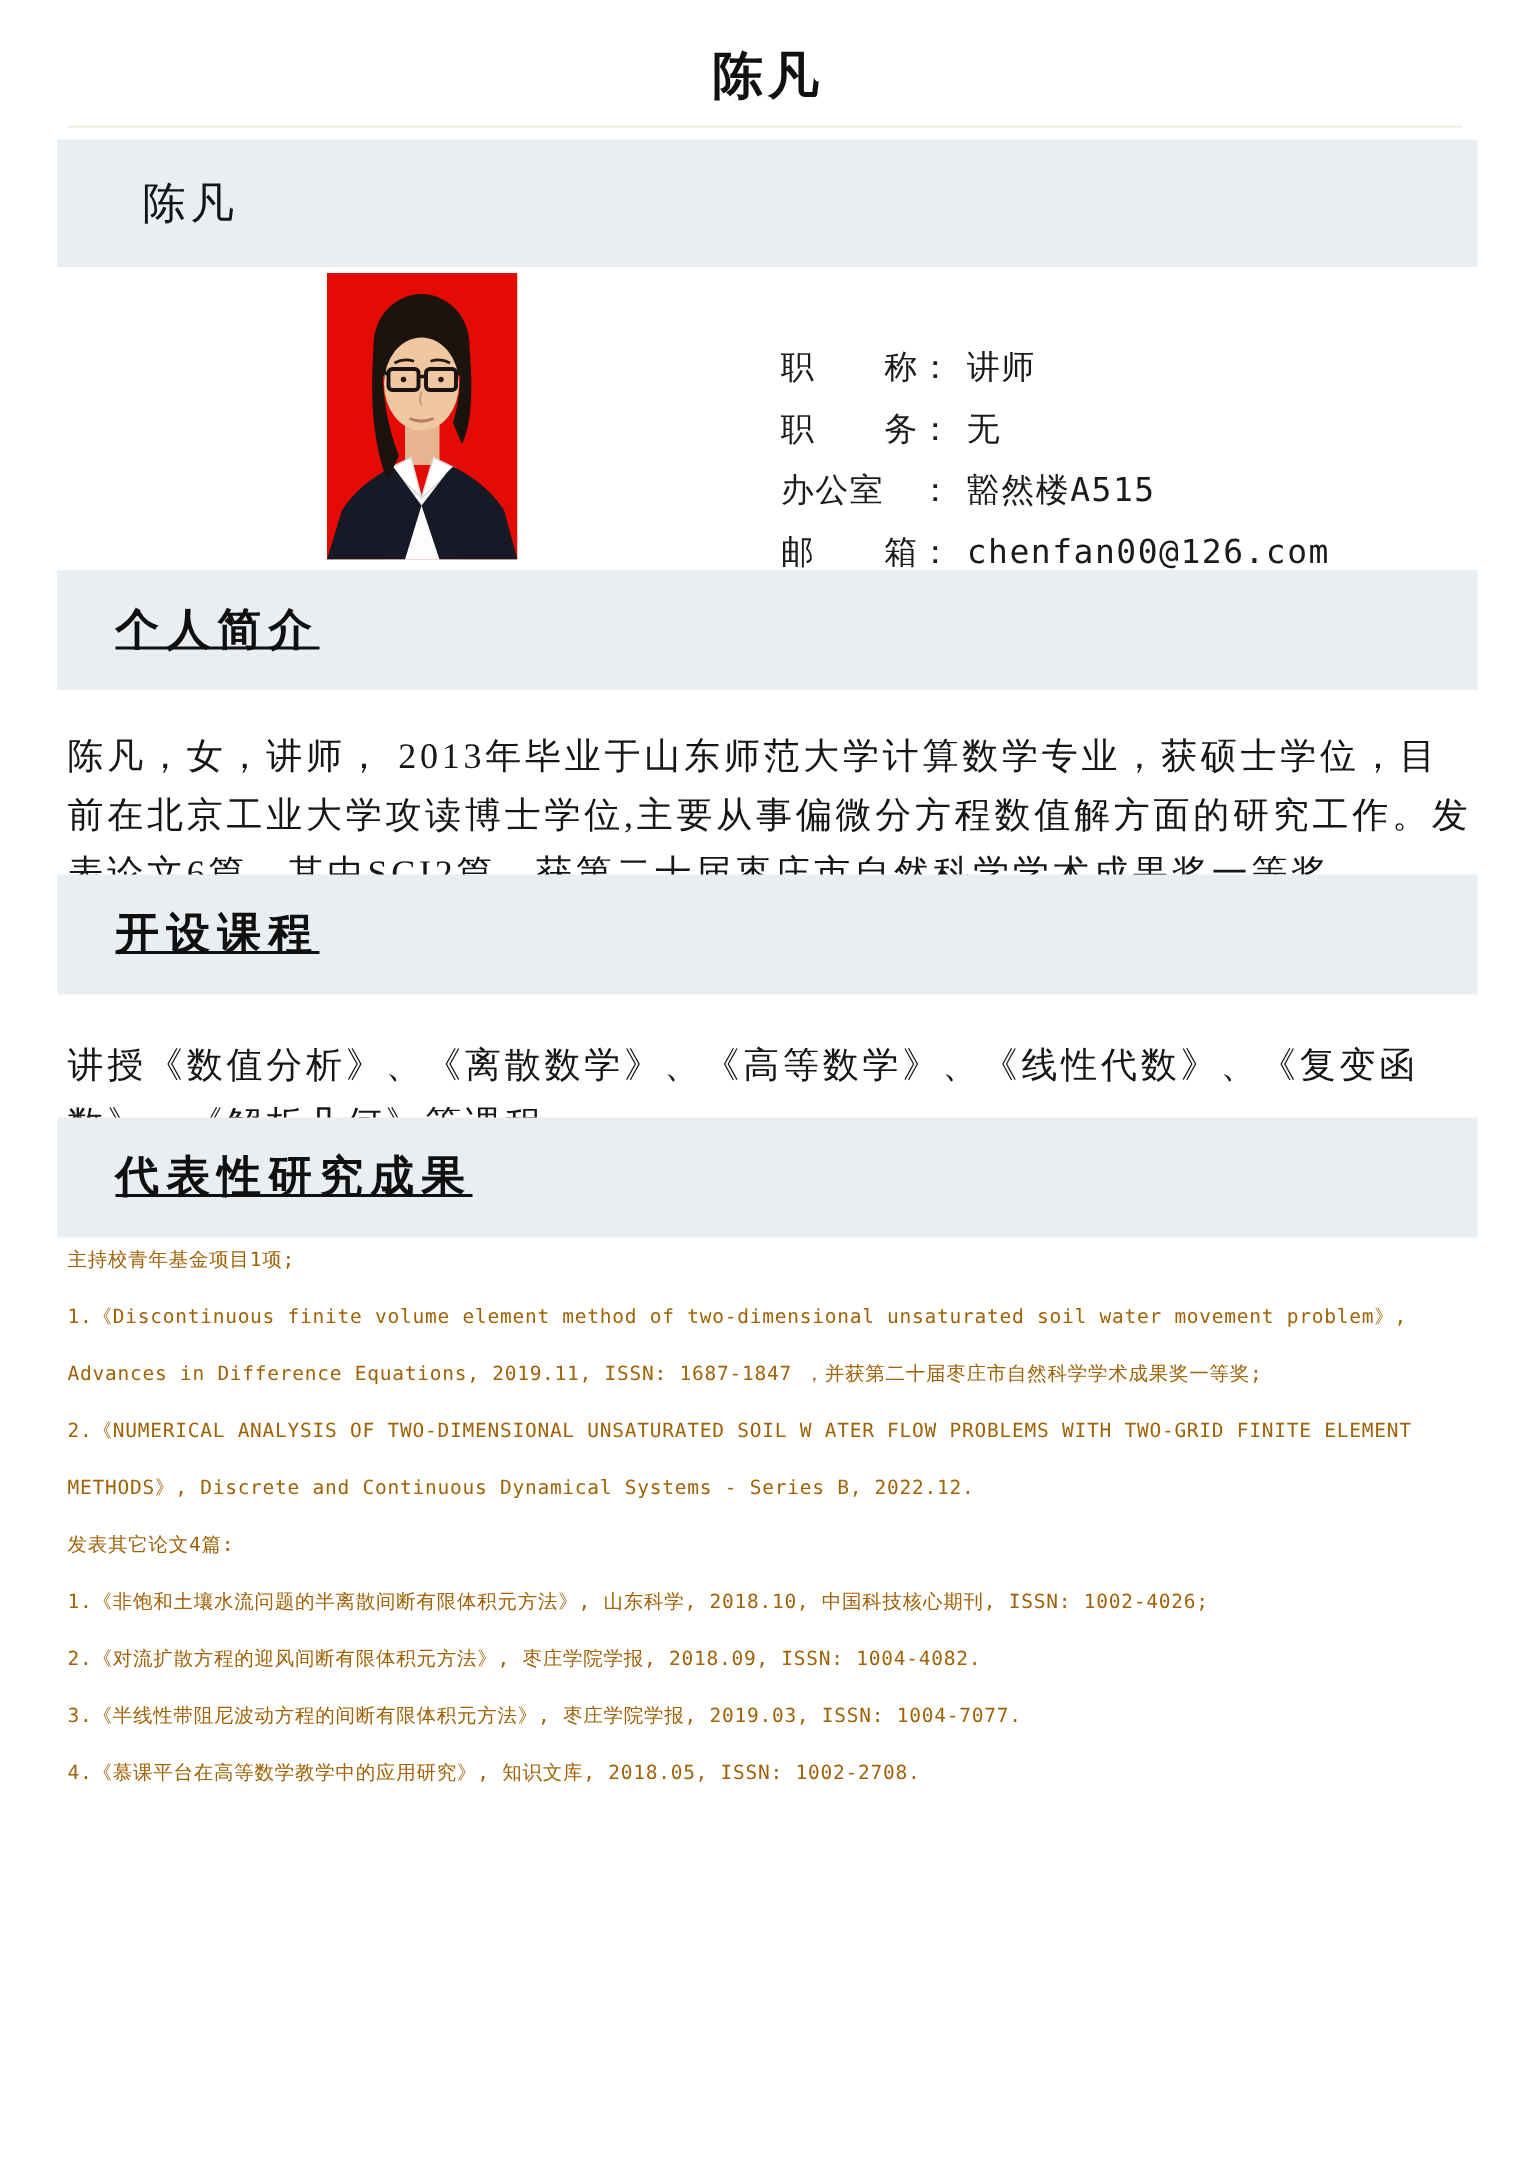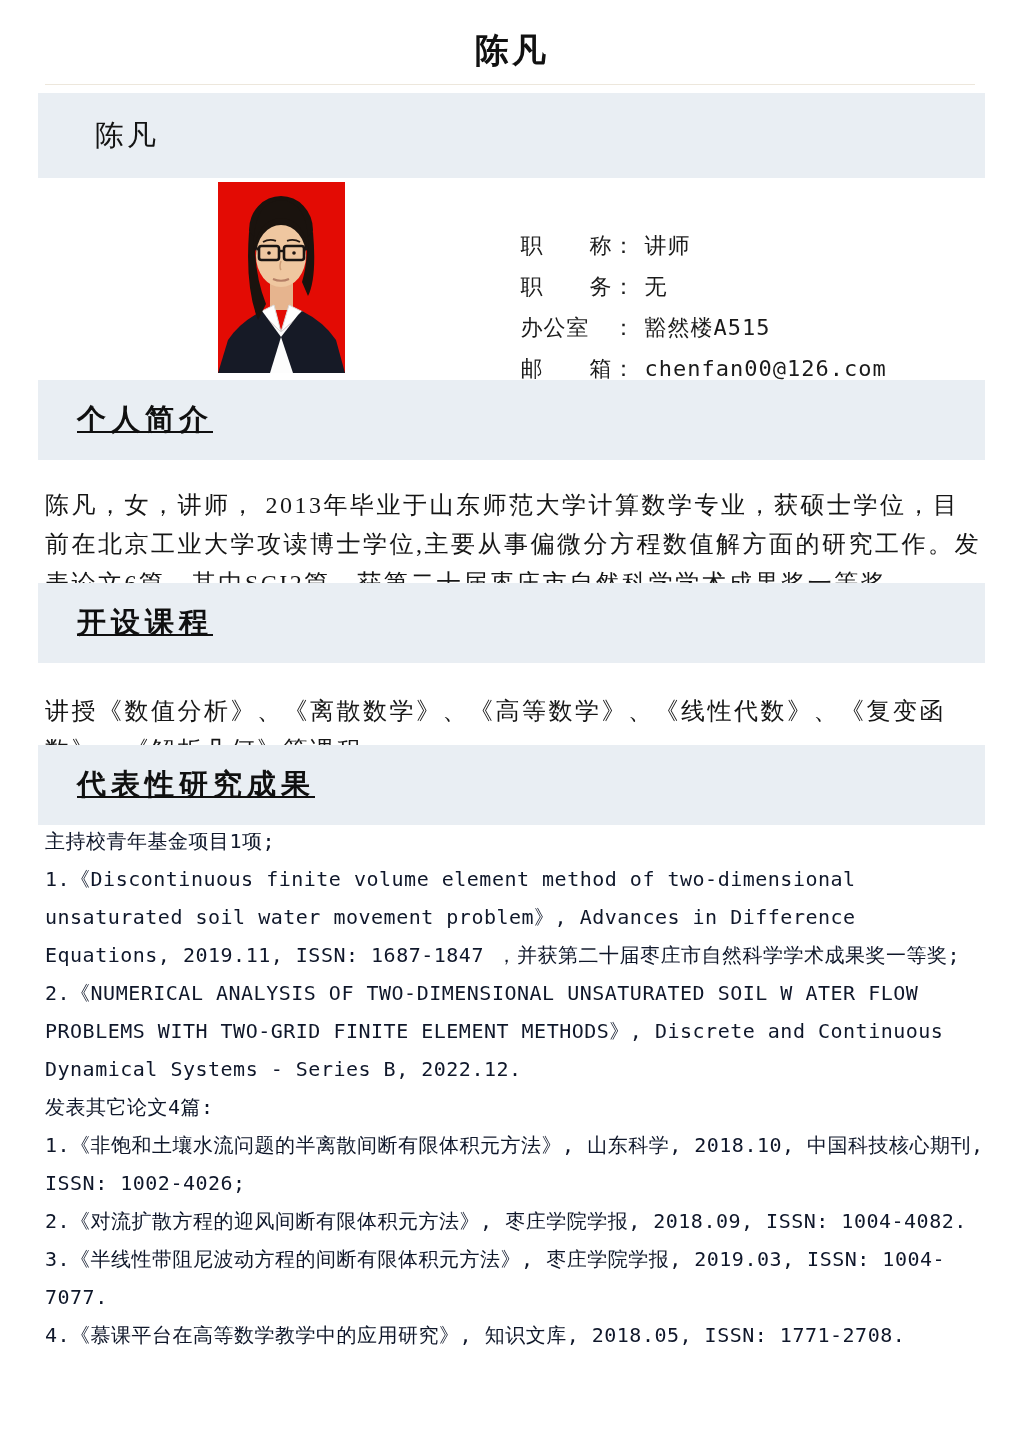--- a/index.html
+++ b/index.html
@@ -39,21 +39,21 @@
   .info-row .val{margin-left:9px;}
   .para{
     position:absolute;left:45px;width:940px;
     font-size:24px;line-height:39px;letter-spacing:2.5px;
     text-align:left;color:#161616;font-family:Liberation Serif, serif;
   }
   #para-intro{top:462px;}
   #para-courses{top:668px;}
   .research{
     position:absolute;left:45px;top:822px;width:940px;
-    font-size:20px;line-height:38px;letter-spacing:0.5px;color:#0f172a;
+    font-size:13px;line-height:38px;letter-spacing:0.5px;color:#a16207;
   }
   .research .item{margin:0;}
 </style>
 </head>
 <body>
 
 <div class="page">
 
   <h1 class="page-title">陈凡</h1>
   <div class="title-rule"></div>
@@ -123,16 +123,16 @@
   </div>
 
   <div class="research">
     <div class="item">主持校青年基金项目1项;</div>
     <div class="item">1.《Discontinuous finite volume element method of two-dimensional unsaturated soil water movement problem》, Advances in Difference Equations, 2019.11, ISSN: 1687-1847 ，并获第二十届枣庄市自然科学学术成果奖一等奖;</div>
     <div class="item">2.《NUMERICAL ANALYSIS OF TWO-DIMENSIONAL UNSATURATED SOIL W ATER FLOW PROBLEMS WITH TWO-GRID FINITE ELEMENT METHODS》, Discrete and Continuous Dynamical Systems - Series B, 2022.12.</div>
     <div class="item">发表其它论文4篇:</div>
     <div class="item">1.《非饱和土壤水流问题的半离散间断有限体积元方法》, 山东科学, 2018.10, 中国科技核心期刊, ISSN: 1002-4026;</div>
     <div class="item">2.《对流扩散方程的迎风间断有限体积元方法》, 枣庄学院学报, 2018.09, ISSN: 1004-4082.</div>
     <div class="item">3.《半线性带阻尼波动方程的间断有限体积元方法》, 枣庄学院学报, 2019.03, ISSN: 1004-7077.</div>
-    <div class="item">4.《慕课平台在高等数学教学中的应用研究》, 知识文库, 2018.05, ISSN: 1771-2708.</div>
+    <div class="item">4.《慕课平台在高等数学教学中的应用研究》, 知识文库, 2018.05, ISSN: 1002-2708.</div>
   </div>
 
 </div>
 
 </body></html>

